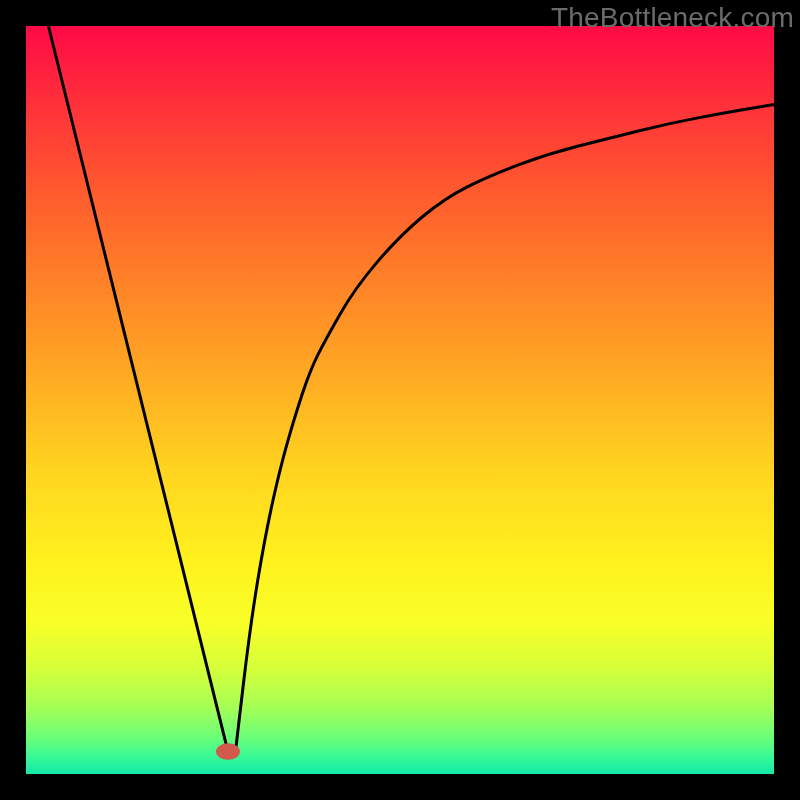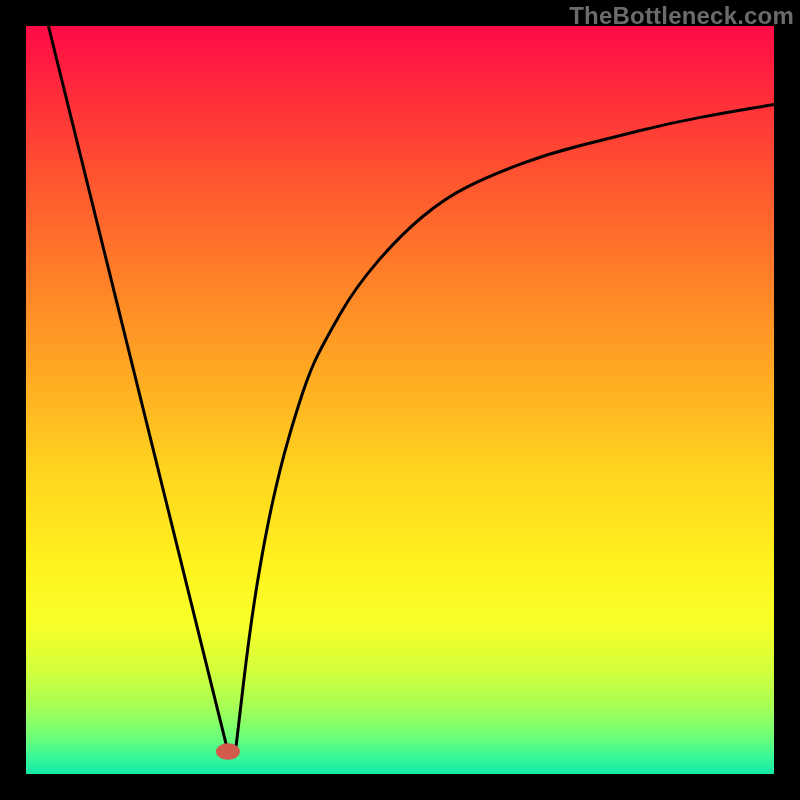--- a/index.html
+++ b/index.html
@@ -17,22 +17,22 @@
     height: 800px;
   }
   svg {
     display: block;
   }
   .watermark {
     position: absolute;
     top: 2px;
     right: 6px;
     color: #6b6b6b;
-    font-size: 24px;
-    font-weight: 700;
+    font-size: 28px;
+    font-weight: 400;
     letter-spacing: 0.2px;
     user-select: none;
   }
 </style>
 </head>
 <body>
 
 <div class="canvas-wrap">
   <svg id="chart-svg" width="800" height="800" viewBox="0 0 800 800">
     <defs>

